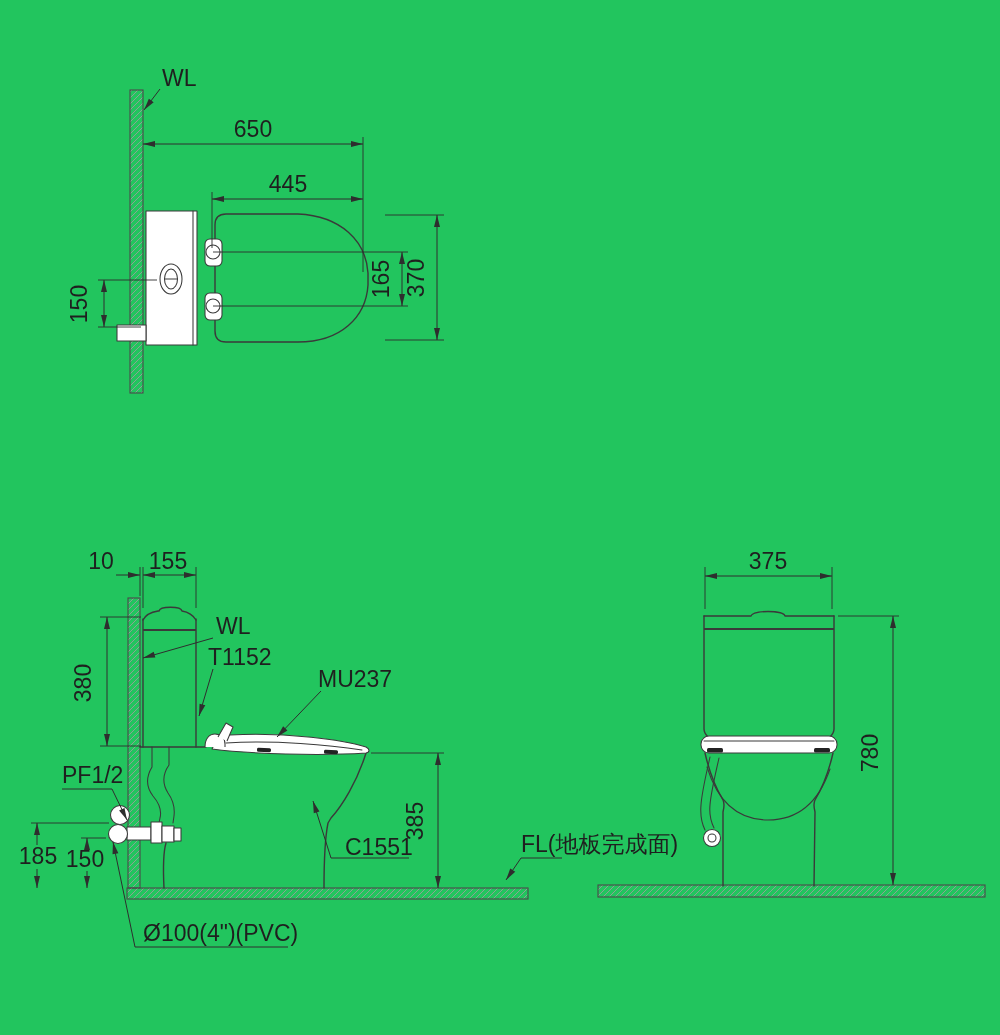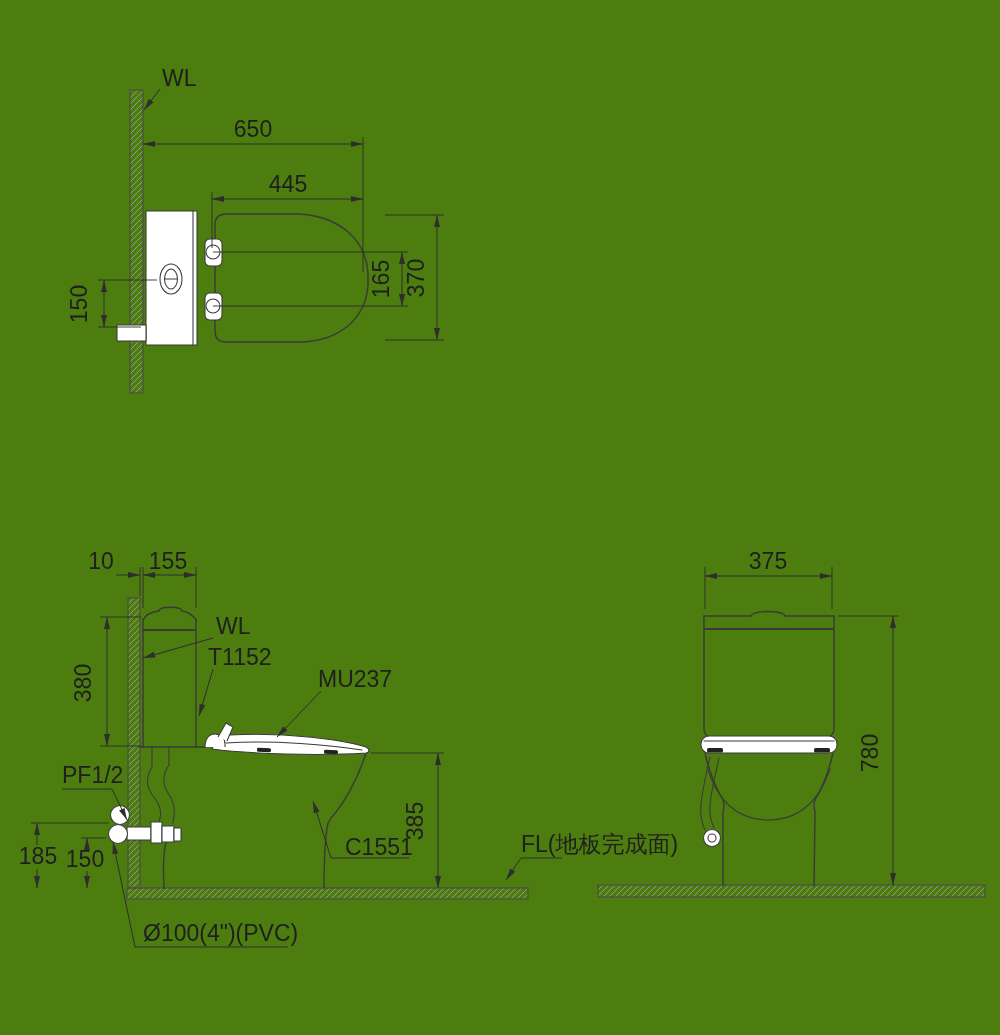--- a/index.html
+++ b/index.html
@@ -1,16 +1,16 @@
 <!DOCTYPE html>
 <html><head>
 <meta charset="utf-8">
 <style>
   html,body{margin:0;padding:0;background:#ffffff;}
-  .canvas{position:relative;width:1000px;height:1035px;background:#4d7c0f;overflow:hidden;}
+  .canvas{position:relative;width:1000px;height:1035px;background:#22c55e;overflow:hidden;}
   svg{display:block;}
   svg text{font-family:"Liberation Sans",sans-serif;font-size:23px;fill:#1f1f1f;}
   .obj{stroke:#3a3a3a;stroke-width:1.4;fill:none;stroke-linecap:round;stroke-linejoin:round;}
   .obj2{stroke:#3a3a3a;stroke-width:1.05;fill:none;stroke-linecap:round;stroke-linejoin:round;}
   .objw{stroke:#3a3a3a;stroke-width:1.05;fill:#ffffff;stroke-linejoin:round;}
   .thick{stroke:#3a3a3a;stroke-width:2;fill:none;}
   .dim{stroke:#2e2e2e;stroke-width:1;fill:none;}
   .ext{stroke:#2e2e2e;stroke-width:0.9;fill:none;}
   .cl{stroke:#2e2e2e;stroke-width:0.9;fill:none;}
   .hatchrect{fill:url(#hatch);stroke:#4a4a4a;stroke-width:1.1;}

